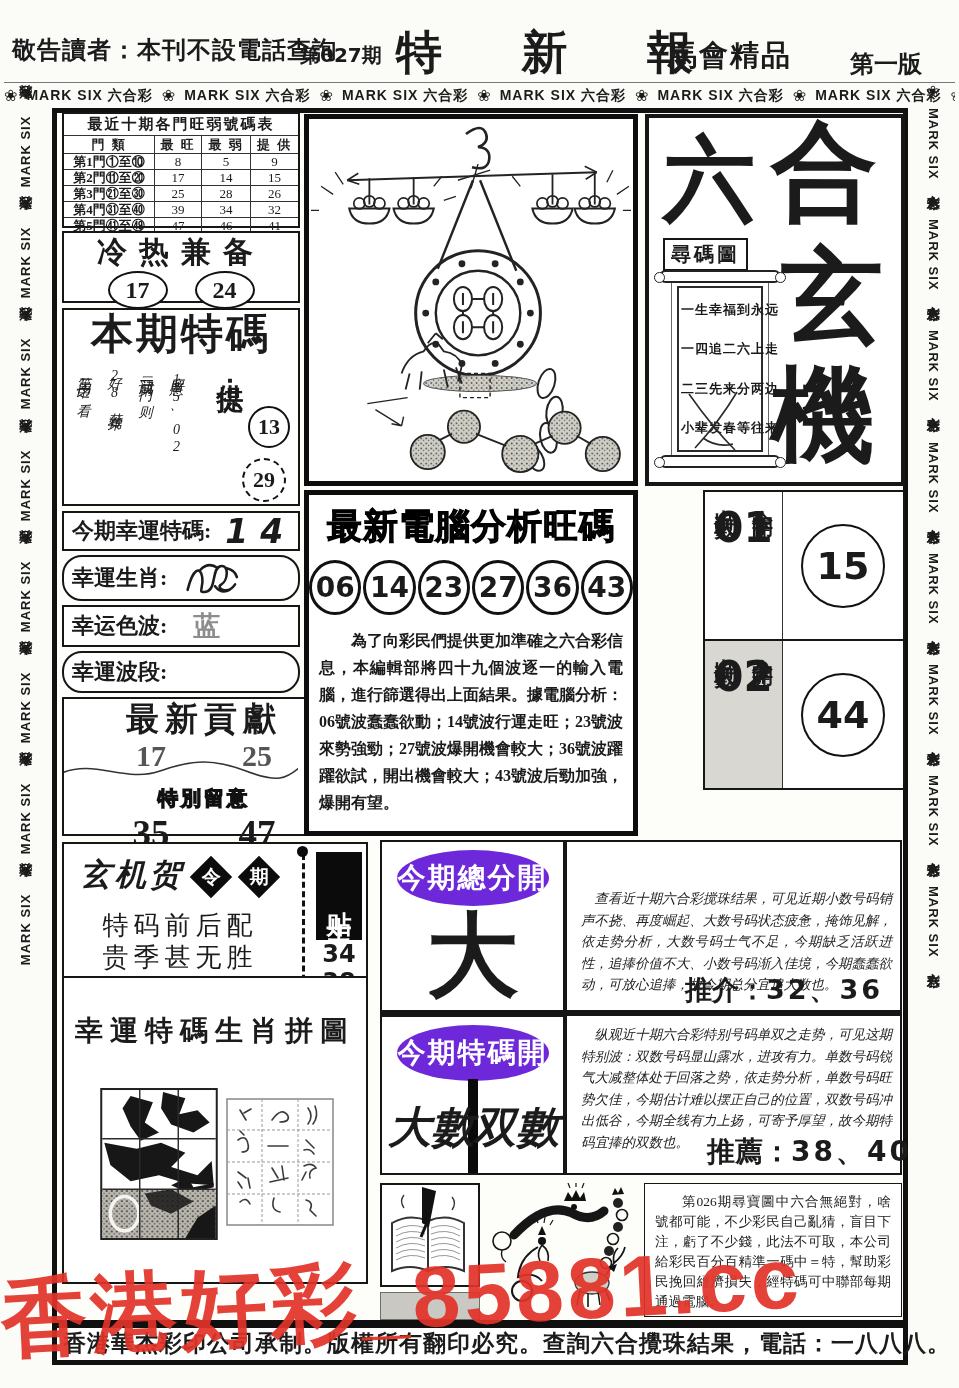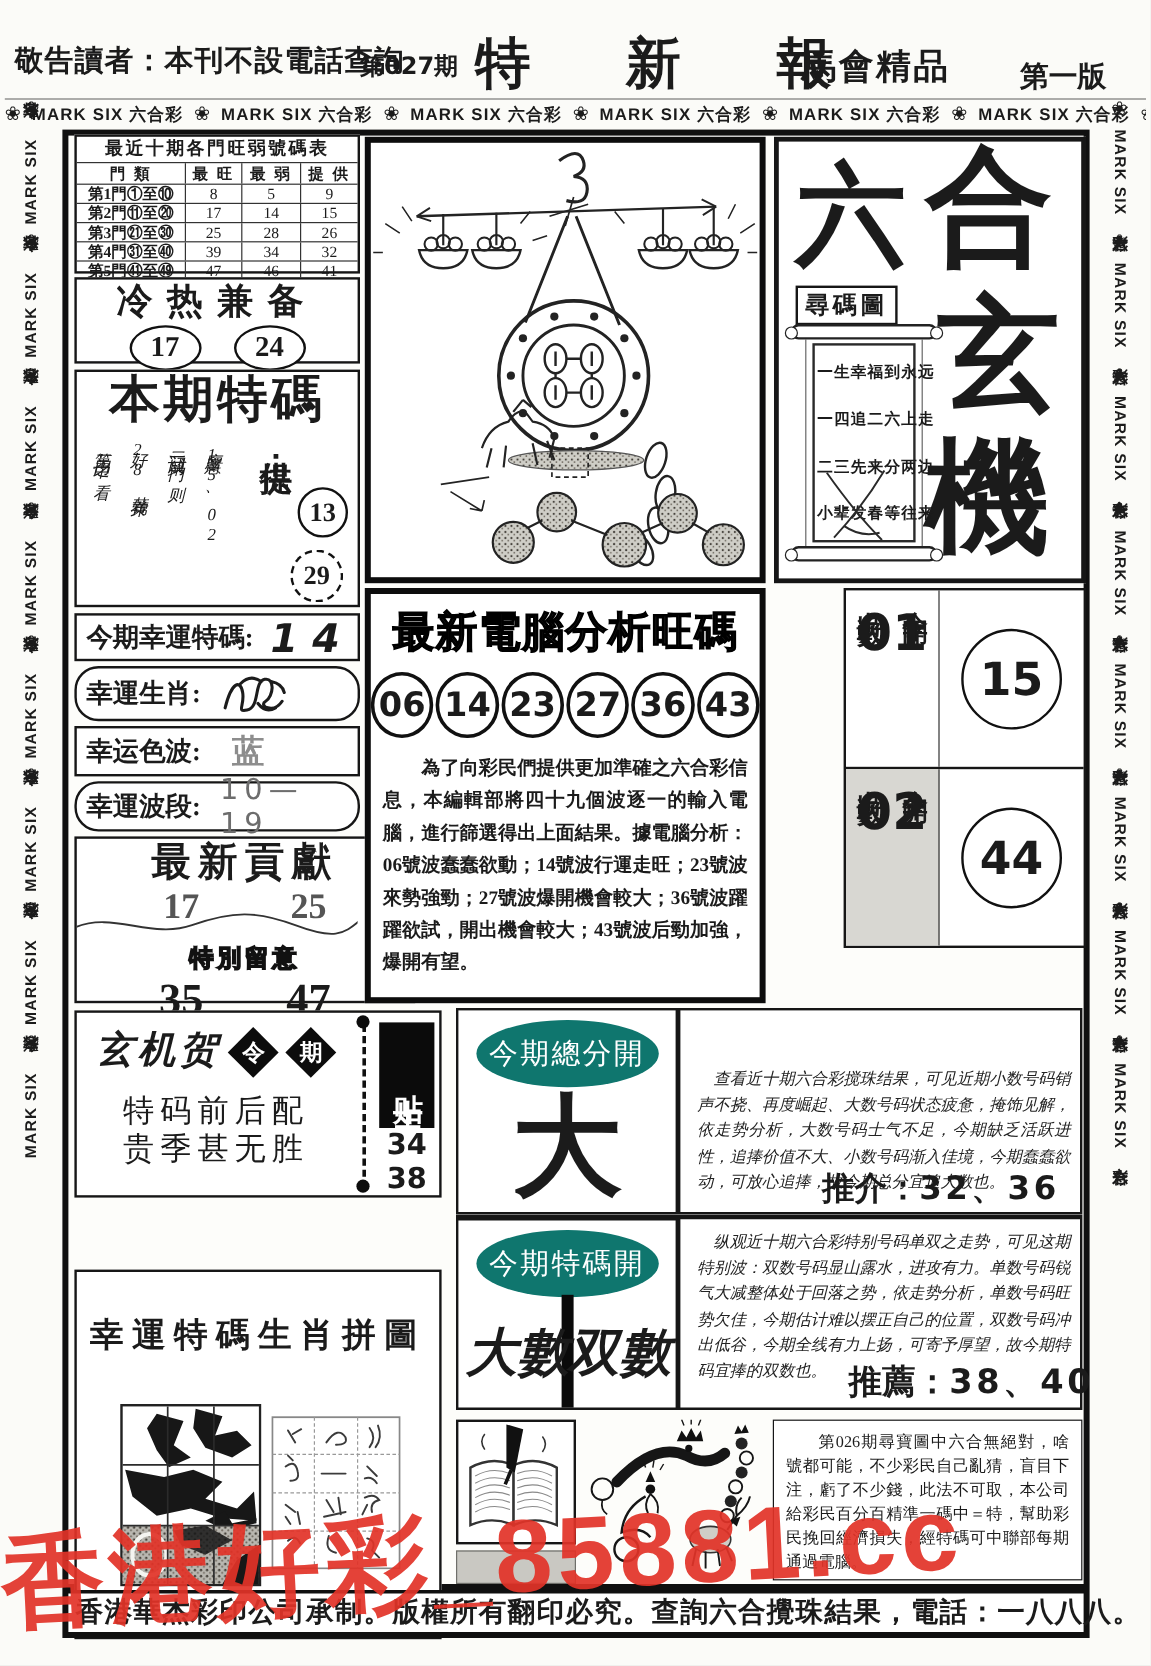--- a/index.html
+++ b/index.html
@@ -86,22 +86,22 @@
   .scroll-inner span{font-size:13px;font-weight:700;text-align:center;white-space:nowrap;letter-spacing:1px}
   
   .ap-cell{display:flex;height:147px}
   .ap-lab{width:78px;border-right:1.5px solid #333;padding-top:1px;box-sizing:border-box}
   .ap-pair{display:flex;justify-content:center;gap:10px}
   .ap-pair span{writing-mode:vertical-rl;text-orientation:upright;font-size:21px;font-weight:700;letter-spacing:4px}
   .ap-big{text-align:center;font-size:42px;font-weight:700;font-family:"DejaVu Sans",sans-serif;line-height:46px}
   .ap-circ{flex:1;display:flex;align-items:center;justify-content:center}
   .ap-circ .circ{width:80px;height:80px;font-size:38px;font-family:"DejaVu Sans",sans-serif;border-width:2.5px}
   
-  .etitle{width:152px;height:56px;background:#0f766e;border-radius:50%;color:#fff;display:flex;align-items:center;justify-content:center;
-          font-size:24px;font-weight:400;letter-spacing:2px;margin:8px auto 0;white-space:nowrap}
+  .etitle{width:152px;height:56px;background:#6d28d9;border-radius:50%;color:#fff;display:flex;align-items:center;justify-content:center;
+          font-size:28px;font-weight:700;letter-spacing:2px;margin:8px auto 0;white-space:nowrap}
   
   .hand-par{font-size:13.5px;line-height:21.5px;font-style:italic;color:#222;text-indent:1em;text-align:justify}
   .rec{font-size:27px;font-weight:800;white-space:nowrap}
   .rec b{font-family:"DejaVu Sans",sans-serif;font-weight:700;letter-spacing:3px}
   
   .tr-text{padding:8px 10px;font-size:13.5px;line-height:20px;text-indent:2em;text-align:justify}
   
   .wm{left:4px;top:1262px;width:980px;font-size:86px;font-weight:900;letter-spacing:4px;transform:rotate(-3deg);
       transform-origin:left bottom;white-space:nowrap;opacity:.92;z-index:50;font-family:"Liberation Sans","DejaVu Sans",sans-serif}
 </style>
@@ -240,21 +240,20 @@
     <span style="font-size:27px;font-weight:700;color:#8d8d8d;margin-left:26px">蓝</span>
   </div>
   <div class="abs lk rnd" style="top:555px;height:46px">
     <span class="lk-lab">幸運生肖:</span>
     <svg width="76" height="42" viewBox="0 0 76 46" style="margin-left:10px">
       <path d="M8,36 C14,12 22,10 24,22 C26,34 18,40 28,38 C40,36 34,12 44,10 C54,8 52,26 45,30 C38,34 52,42 60,30 M22,14 q9,-9 19,-2 M38,32 q7,9 16,4 M50,12 q10,2 12,10" stroke="#1c1c1c" stroke-width="2.8" fill="none" stroke-linecap="round"></path>
     </svg>
   </div>
   <div class="abs lk rnd" style="top:651px;height:42px">
     <span class="lk-lab">幸運波段:</span>
-    <span style="font-size:24px;color:#6d6d6d;letter-spacing:5px;margin-left:16px;font-family:'DejaVu Sans',sans-serif">10—19</span>
   </div>
 
   <div class="abs bx" style="left:62px;top:697px;width:284px;height:139px">
     <div class="cb-title">最新貢獻</div>
     <div class="cb-top">
       <span>17</span>
       <span>25</span>
     </div>
     <svg class="abs" width="234" height="26" viewBox="0 0 234 26" style="left:0;top:58px">
       <path d="M-2,16 C30,2 62,26 96,14 S150,2 182,14 S222,22 236,10" stroke="#333" stroke-width="1.6" fill="none"></path>
@@ -281,21 +280,21 @@
     <div class="abs my-dash"></div>
     <div class="abs my-dot" style="top:2px"></div>
     <div class="abs my-dot" style="bottom:2px"></div>
     <div class="abs tips-box">
         <span>贴士</span>
       </div>
     <div class="abs tips-num" style="top:96px">34</div>
     <div class="abs tips-num" style="top:124px">38</div>
   </div>
 
-  <div class="abs bx" style="left:62px;top:1058px;width:306px;height:308px">
+  <div class="abs bx" style="left:62px;top:976px;width:306px;height:308px">
     <div class="ctr" style="margin-top:34px;font-size:28px;font-weight:800;letter-spacing:7px">幸運特碼生肖拼圖</div>
     <svg class="abs" style="left:36px;top:110px" width="118" height="152" viewBox="0 0 116 150">
       <defs>
         <pattern id="stp2" width="5" height="5" patternUnits="userSpaceOnUse">
           <rect width="5" height="5" fill="#b9b7b0"></rect>
             <circle cx="1.4" cy="1.6" r="1" fill="#4a463f"></circle>
             <circle cx="3.8" cy="3.9" r="0.8" fill="#6e675d"></circle>
         </pattern>
       </defs>
       <rect x="1" y="1" width="114" height="148" fill="#fff" stroke="#222" stroke-width="2"></rect>

